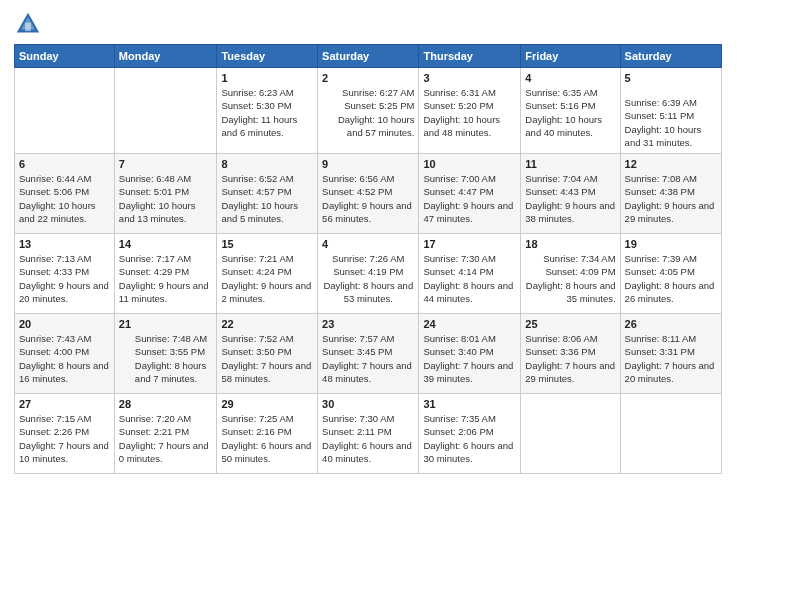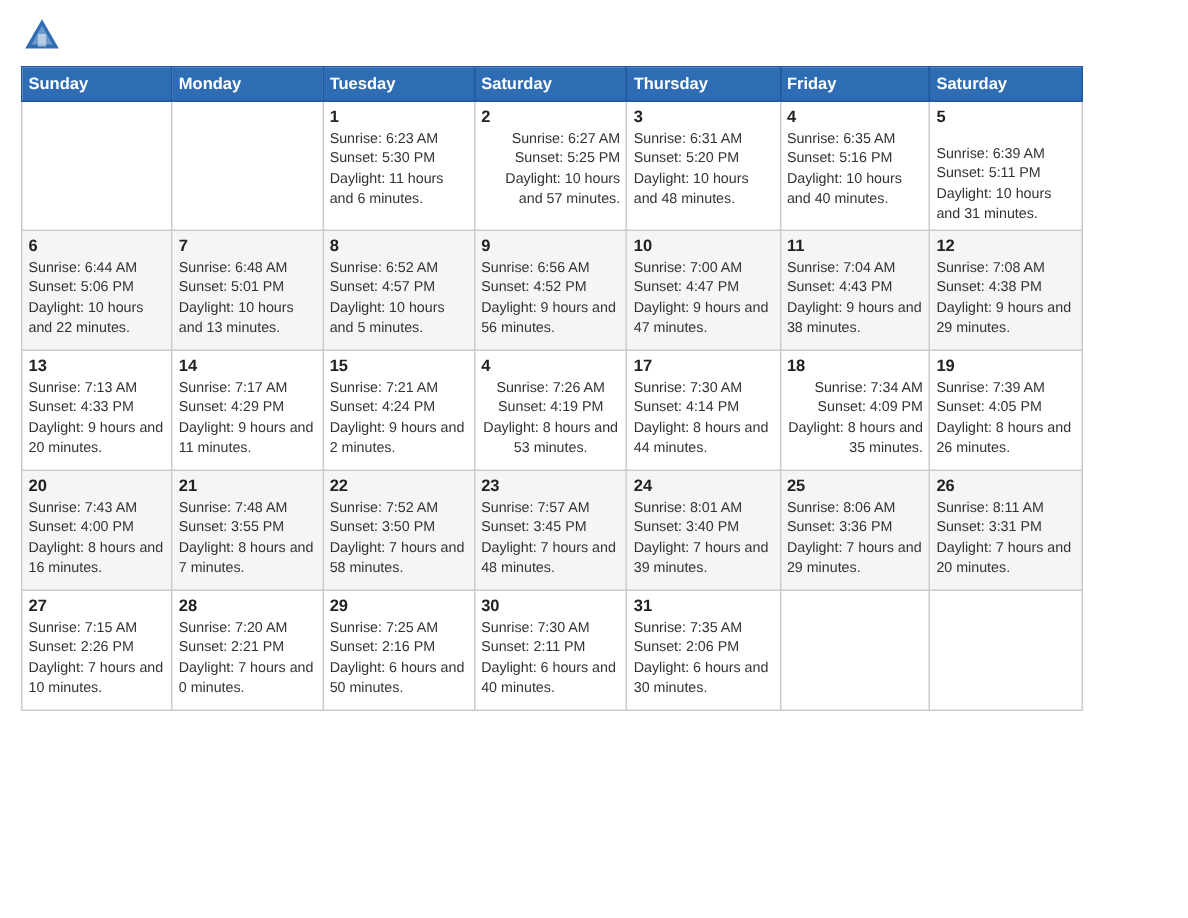--- a/index.html
+++ b/index.html
@@ -252,21 +252,21 @@
         </tr>
         <tr>
           <td>
             <div class="day-number">20</div>
             <div class="day-info" style="white-space: pre-line;">Sunrise: 7:43 AM
 Sunset: 4:00 PM
 Daylight: 8 hours and 16 minutes.</div>
           </td>
           <td>
             <div class="day-number">21</div>
-            <div class="day-info" style="white-space: pre-line;">Sunrise: 7:48 AM
+            <div class="day-info" style="white-space: pre-line; margin-left: 16px;">Sunrise: 7:48 AM
 Sunset: 3:55 PM
 Daylight: 8 hours and 7 minutes.</div>
           </td>
           <td>
             <div class="day-number">22</div>
             <div class="day-info" style="white-space: pre-line;">Sunrise: 7:52 AM
 Sunset: 3:50 PM
 Daylight: 7 hours and 58 minutes.</div>
           </td>
           <td>

